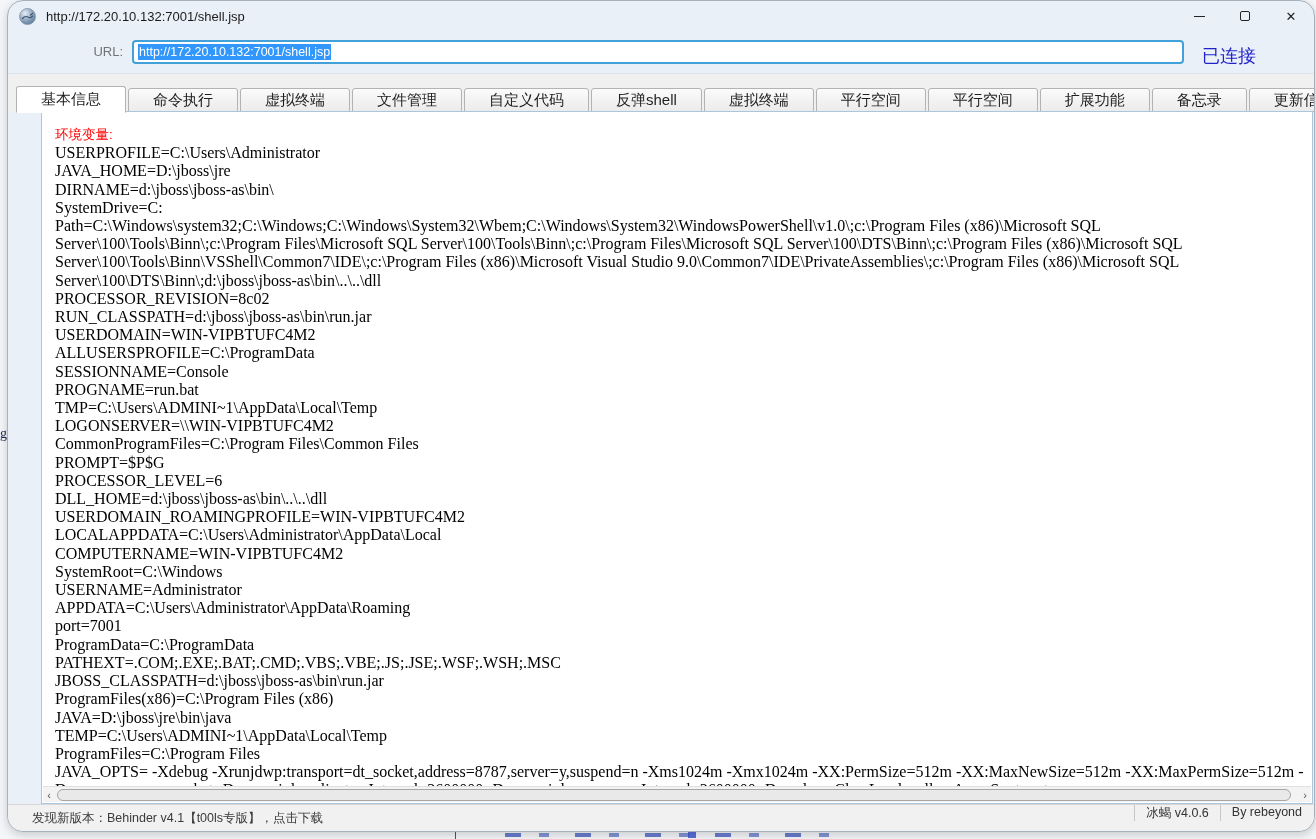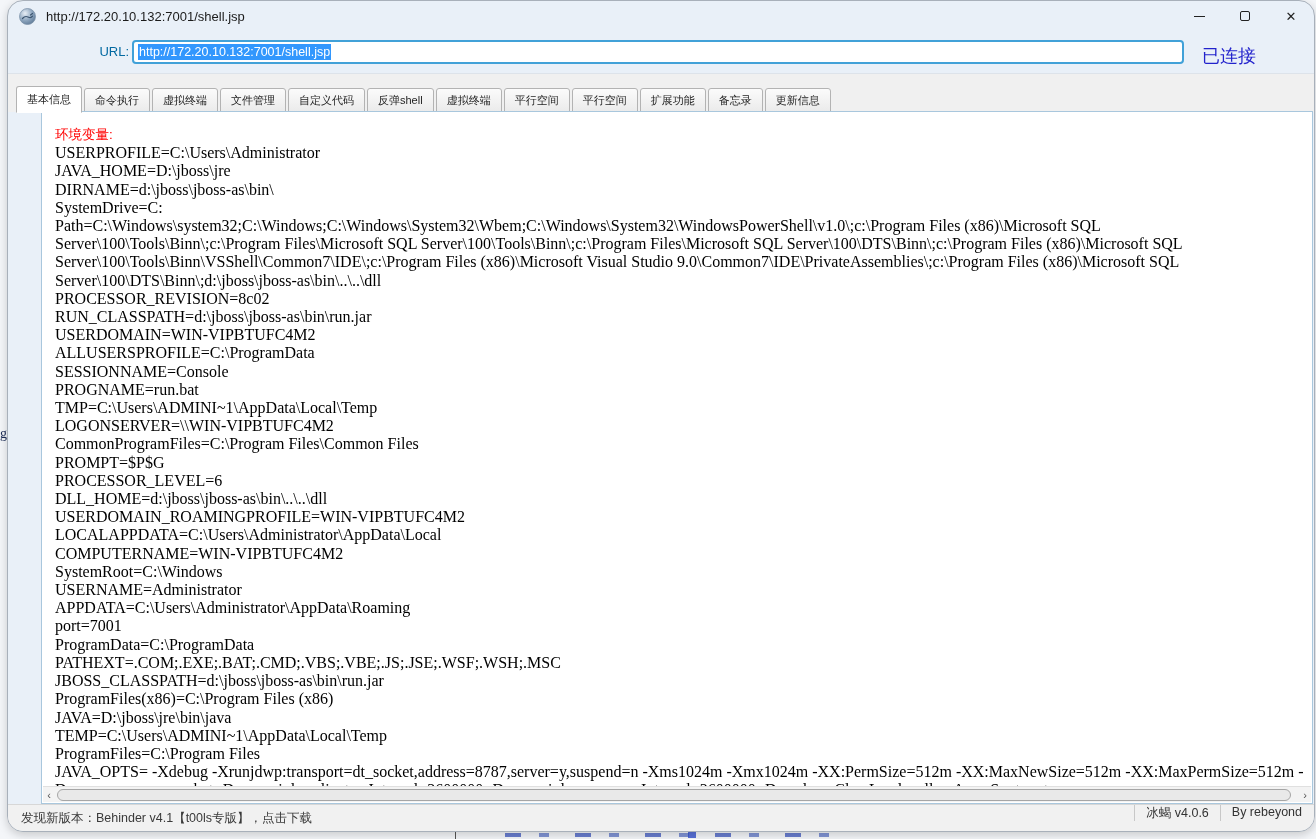--- a/index.html
+++ b/index.html
@@ -29,34 +29,34 @@
   .win-title { margin-left:10px; font-size:13px; color:#1b1b1b; }
   .win-controls { position:absolute; right:0; top:0; height:30px; display:flex; }
   .win-btn { width:46px; height:30px; display:flex; align-items:center; justify-content:center;
     color:#222; cursor:default; }
   .glyph-min { display:block; width:11px; height:1px; background:#222; }
   .glyph-max { display:block; width:10px; height:10px; border:1px solid #222; border-radius:2px; }
   .glyph-close { font-size:13px; line-height:1; }
 
   
   .urlrow { position:absolute; left:0; top:30px; right:0; height:42px; }
-  .url-label { position:absolute; left:85px; top:13px; width:36px; text-align:right;
-    font-size:13px; color:#0369a1; }
+  .url-label { position:absolute; left:79px; top:13px; width:36px; text-align:right;
+    font-size:13px; color:#737373; }
   .url-input { position:absolute; left:124px; top:9px; width:1052px; height:24px;
     background:#fff; border:2px solid #41a1d8; border-radius:4px;
     display:flex; align-items:center; padding-left:4px; overflow:hidden; }
   .url-selected { background:#3297fd; color:#fff; font-size:12.5px; padding:1px 1px; white-space:nowrap; }
   .conn-status { position:absolute; right:58px; top:13px; font-size:18px; color:#2222cc; }
 
   
   .tabstrip { position:absolute; left:0; top:72px; right:0; height:39px;
     background:#f0f0f0; border-top:1px solid #dde3ea;
     display:flex; align-items:flex-end; padding-left:8px; }
-  .tab { flex:0 0 auto; height:24px; margin-right:2px; padding:0 10px;
-    display:flex; align-items:center; font-size:11px; color:#1f1f1f;
+  .tab { flex:0 0 auto; height:24px; margin-right:2px; padding:0 24px;
+    display:flex; align-items:center; font-size:15px; color:#1f1f1f;
     background:linear-gradient(#fbfbfb,#ebebeb); border:1px solid #b3b3b3;
     border-radius:3px 3px 0 0; white-space:nowrap; cursor:default; position:relative;margin-top:12px; }
   .tab.selected { height:27px; background:#fff; border-bottom:1px solid #fff;
     margin-bottom:-1px; z-index:3; }
 
   
   .content { position:absolute; left:1px; right:1px; top:110px; bottom:27px;
     background:#fff; border:1px solid #a9c7dd; overflow:hidden;margin-left:32px; }
   .envtext { position:absolute; left:0; top:0; right:0; bottom:0;
     padding:13px 0 0 13px; white-space:pre-wrap; overflow-wrap:break-word;
@@ -68,21 +68,21 @@
     background:#f3f3f3; border-top:1px solid #e0e0e0; display:flex; align-items:center; z-index:4; }
   .hscroll .arrow { width:12px; text-align:center; font-size:11px; color:#555; line-height:16px; flex:0 0 auto; }
   .hscroll .track { flex:1 1 auto; height:12px; position:relative; }
   .hscroll .thumb { position:absolute; left:2px; right:8px; top:0; height:12px;
     background:#e9e9e9; border:1px solid #a6a6a6; border-radius:7px; }
 
   
   .statusbar { position:absolute; left:0; right:0; bottom:0; height:27px;
     background:#f1f1f1; border-top:1px solid #d7d7d7;
     display:flex; align-items:center; font-size:12.5px; color:#3a3a3a; }
-  .status-left { margin-left:13px; flex:1 1 auto; }
+  .status-left { margin-left:24px; flex:1 1 auto; }
   .status-right { display:flex; align-items:flex-start; height:100%; margin-right:12px; }
   .status-sep { width:1px; height:16px; background:#c8c8c8; margin:0 11px; }
   .status-ver, .status-author { color:#333; }
 </style>
 </head>
 <body>
 
 <div class="desktop">
 
   <div class="bg-frag-left">gi</div>

